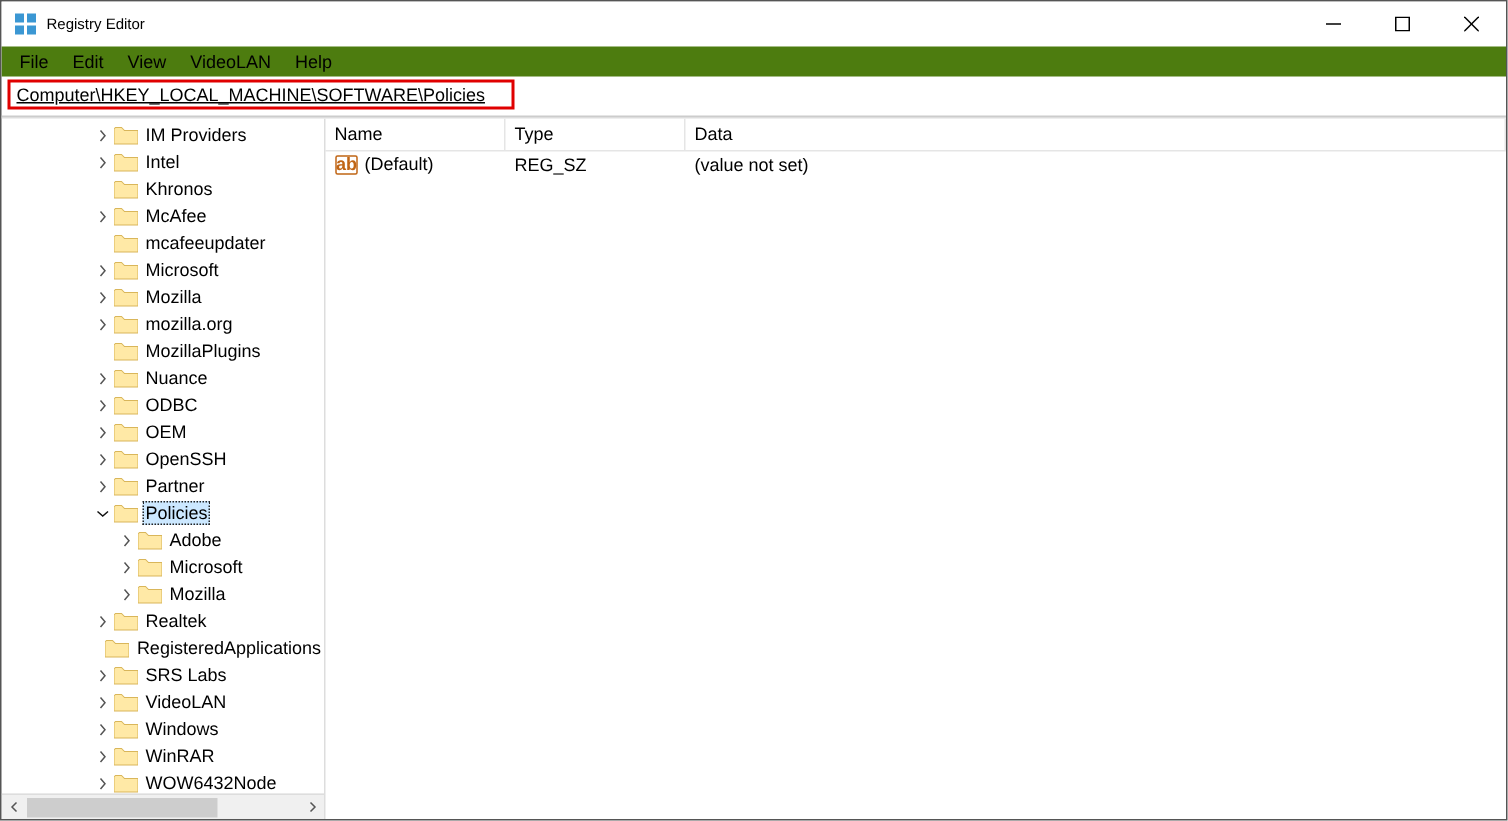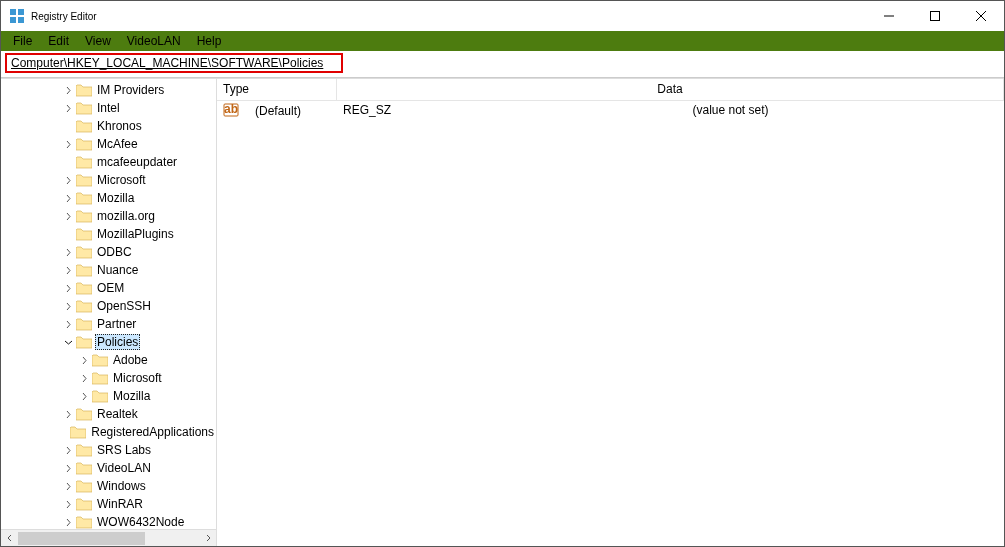--- a/index.html
+++ b/index.html
@@ -38,26 +38,26 @@
 .hscroll .track { flex: 1; height: 17px; position: relative; }
 .hscroll .thumb { position: absolute; left: 0; top: 2px; height: 13px; width: 70%; background: #cdcdcd; }
 
 
 .list-pane { flex: 1; display: flex; flex-direction: column; }
 .list-header { display: flex; height: 22px; border-bottom: 1px solid #e5e5e5; }
 .list-header .col { padding: 3px 6px; border-right: 1px solid #e5e5e5; color: #000; cursor: default; }
 .list-rows { flex: 1; }
 .list-row { display: flex; height: 18px; align-items: center; }
 .list-row .cell { padding: 0 6px; overflow: hidden; text-overflow: ellipsis; white-space: nowrap; }
-.name-cell { display: flex; align-items: flex-end; gap: 16px; }
+.name-cell { display: flex; align-items: flex-start; gap: 4px; }
 .value-icon { width: 16px; height: 16px; }
 
 .col-name { width: 120px; }
 .col-type { width: 120px; }
-.col-data { flex: 1; text-align: center; }
+.col-data { flex: 1; }
 
 svg { display: block; }
 </style>
 </head>
 <body>
 
 <div class="titlebar">
   <span class="app-icon">
     <svg width="16" height="16" viewBox="0 0 16 16">
       <rect x="1" y="1" width="6" height="6" fill="#3b97d3"></rect>
@@ -225,35 +225,35 @@
             <span class="expander">
               <svg width="9" height="9" viewBox="0 0 9 9">
                 <polyline points="3,1 6,4.5 3,8" fill="none" stroke="#555" stroke-width="1"></polyline>
               </svg>
             </span>
             <span class="folder-icon">
               <svg width="16" height="13" viewBox="0 0 16 13">
                 <path d="M0 2 L0 12 L16 12 L16 3 L7 3 L5 1 L1 1 Z" fill="#ffe9a6" stroke="#d9b65a" stroke-width="0.7"></path>
               </svg>
             </span>
+            <span class="label">Nuance</span>
+          </div>
+          <div class="node">
+            <span class="spacer" style="width: 48px;"></span>
+            <span class="expander">
+              <svg width="9" height="9" viewBox="0 0 9 9">
+                <polyline points="3,1 6,4.5 3,8" fill="none" stroke="#555" stroke-width="1"></polyline>
+              </svg>
+            </span>
+            <span class="folder-icon">
+              <svg width="16" height="13" viewBox="0 0 16 13">
+                <path d="M0 2 L0 12 L16 12 L16 3 L7 3 L5 1 L1 1 Z" fill="#ffe9a6" stroke="#d9b65a" stroke-width="0.7"></path>
+              </svg>
+            </span>
             <span class="label">ODBC</span>
-          </div>
-          <div class="node">
-            <span class="spacer" style="width: 48px;"></span>
-            <span class="expander">
-              <svg width="9" height="9" viewBox="0 0 9 9">
-                <polyline points="3,1 6,4.5 3,8" fill="none" stroke="#555" stroke-width="1"></polyline>
-              </svg>
-            </span>
-            <span class="folder-icon">
-              <svg width="16" height="13" viewBox="0 0 16 13">
-                <path d="M0 2 L0 12 L16 12 L16 3 L7 3 L5 1 L1 1 Z" fill="#ffe9a6" stroke="#d9b65a" stroke-width="0.7"></path>
-              </svg>
-            </span>
-            <span class="label">Nuance</span>
           </div>
           <div class="node">
             <span class="spacer" style="width: 48px;"></span>
             <span class="expander">
               <svg width="9" height="9" viewBox="0 0 9 9">
                 <polyline points="3,1 6,4.5 3,8" fill="none" stroke="#555" stroke-width="1"></polyline>
               </svg>
             </span>
             <span class="folder-icon">
               <svg width="16" height="13" viewBox="0 0 16 13">
@@ -454,20 +454,21 @@
       <div class="arrow">
         <svg width="8" height="8" viewBox="0 0 8 8">
             <polyline points="3,1 6,4 3,7" fill="none" stroke="#555" stroke-width="1"></polyline>
           </svg>
       </div>
     </div>
   </div>
 
   <div class="list-pane">
     <div class="list-header">
+      <div class="col col-name">Name</div>
       <div class="col col-type">Type</div>
       <div class="col col-data">Data</div>
     </div>
     <div class="list-rows" id="list-rows">
         <div class="list-row">
           <div class="cell col-name name-cell">
             <span class="value-icon">
               <svg width="16" height="16" viewBox="0 0 16 16">
                 <rect x="1" y="2" width="14" height="12" rx="1" fill="#fff" stroke="#c06515" stroke-width="1"></rect>
                 <text x="8" y="11" font-size="8" text-anchor="middle" fill="#c06515" font-family="Arial" font-weight="bold">ab</text>

